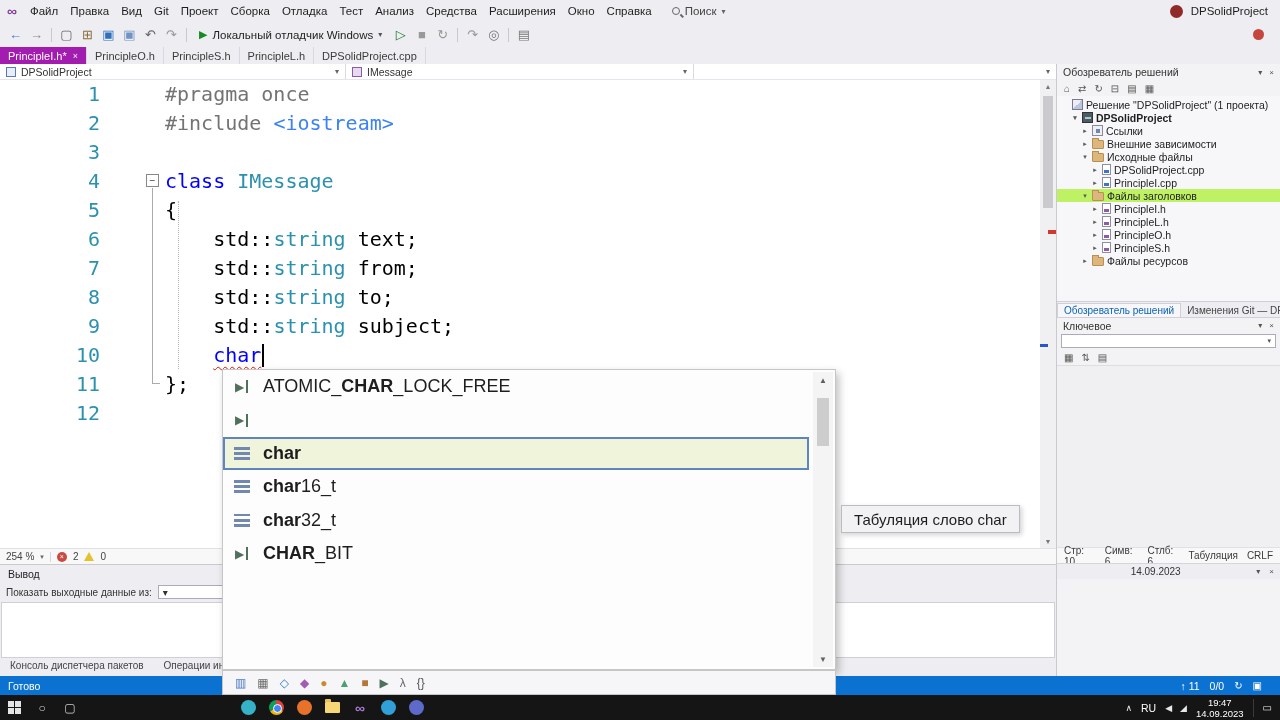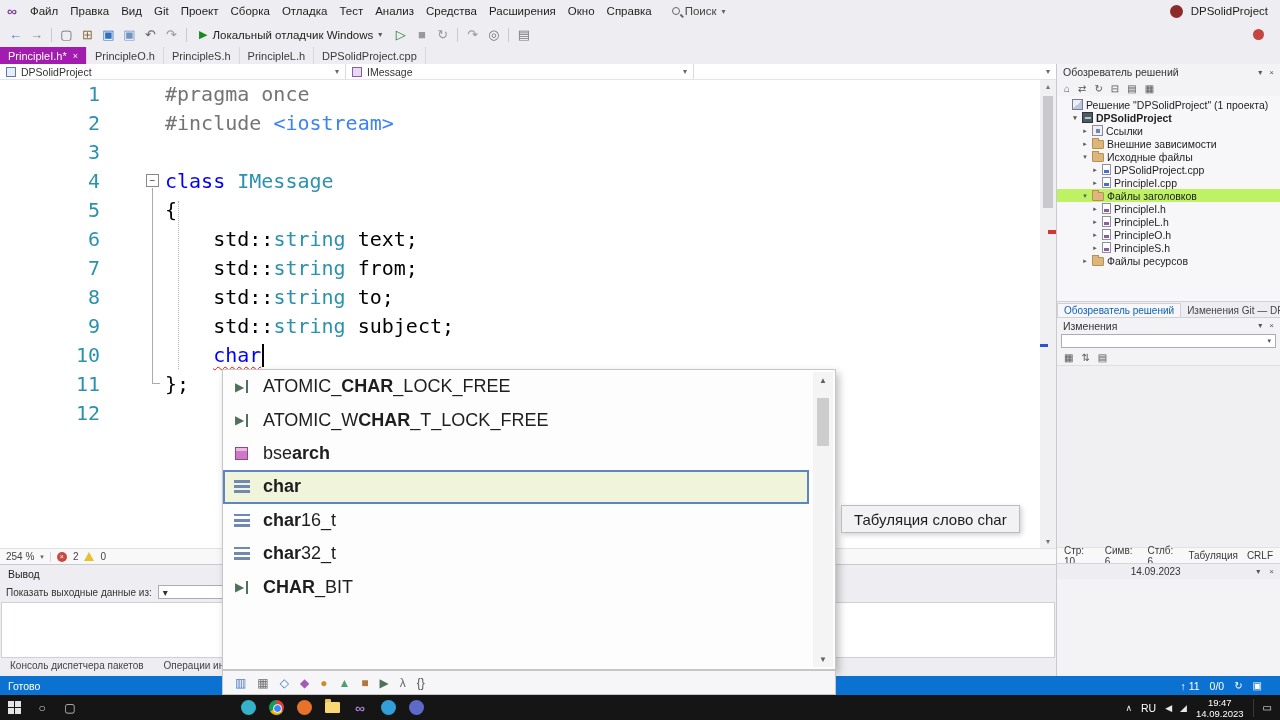--- a/index.html
+++ b/index.html
@@ -410,21 +410,21 @@
         <span class="texp">▸</span>
         <span class="ticon ic-folder"></span>
         <span>Файлы ресурсов</span>
       </div>
     </div>
   <div id="se-tabs">
       <div class="setab active">Обозреватель решений</div>
       <div class="setab">Изменения Git — DPSolid...</div>
     </div>
   <div class="panel-hdr" id="props-hdr">
-    <span>Изменения</span>
+    <span>Ключевое</span>
     <span class="hdr-icons">
       <span>▾</span>
       <span>×</span>
     </span>
   </div>
   <div class="combo-row">
     <div class="combo">
       <span class="nav-caret">▾</span>
     </div>
   </div>
@@ -491,27 +491,20 @@
           <span class="mtri">▶</span>
           <span class="mbar"></span>
         </span>
         <span>ATOMIC_<b>CHAR</b>_LOCK_FREE</span>
       </div>
       <div class="citem">
         <span class="ck">
           <span class="mtri">▶</span>
           <span class="mbar"></span>
         </span>
-        <span>ATOMIC_W<b>CHAR</b>_T_LOCK_FREE</span>
-      </div>
-      <div class="citem">
-        <span class="ck">
-          <span class="cube"></span>
-        </span>
-        <span>bse<b>arch</b></span>
       </div>
       <div class="citem selected">
         <span class="ck">
           <span class="stripes"></span>
         </span>
         <span><b>char</b></span>
       </div>
       <div class="citem">
         <span class="ck">
           <span class="stripes"></span>

